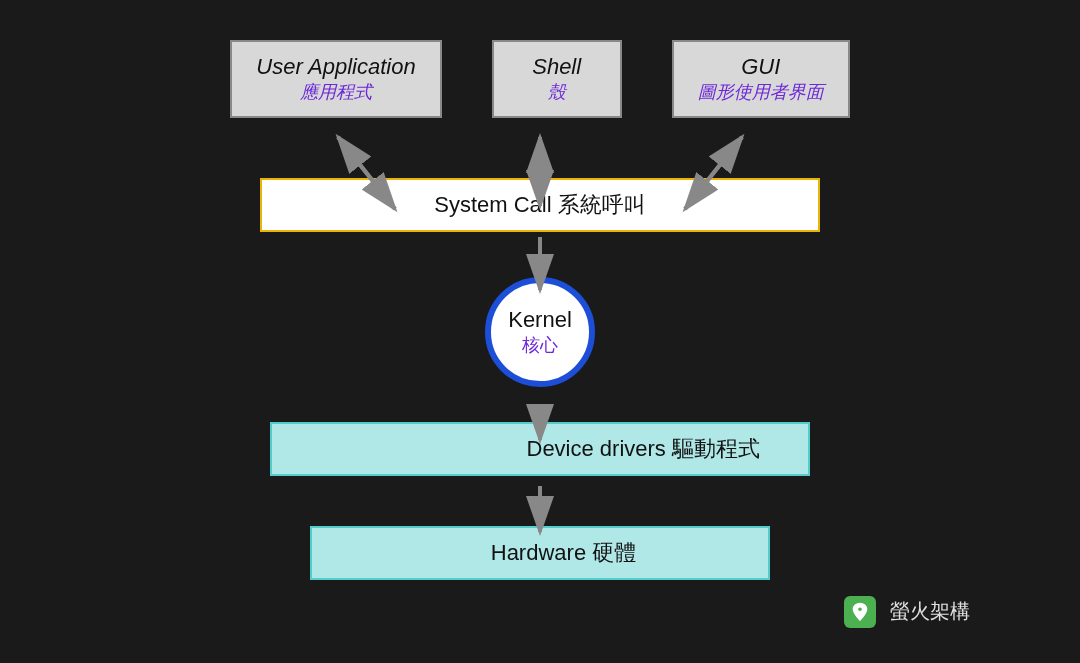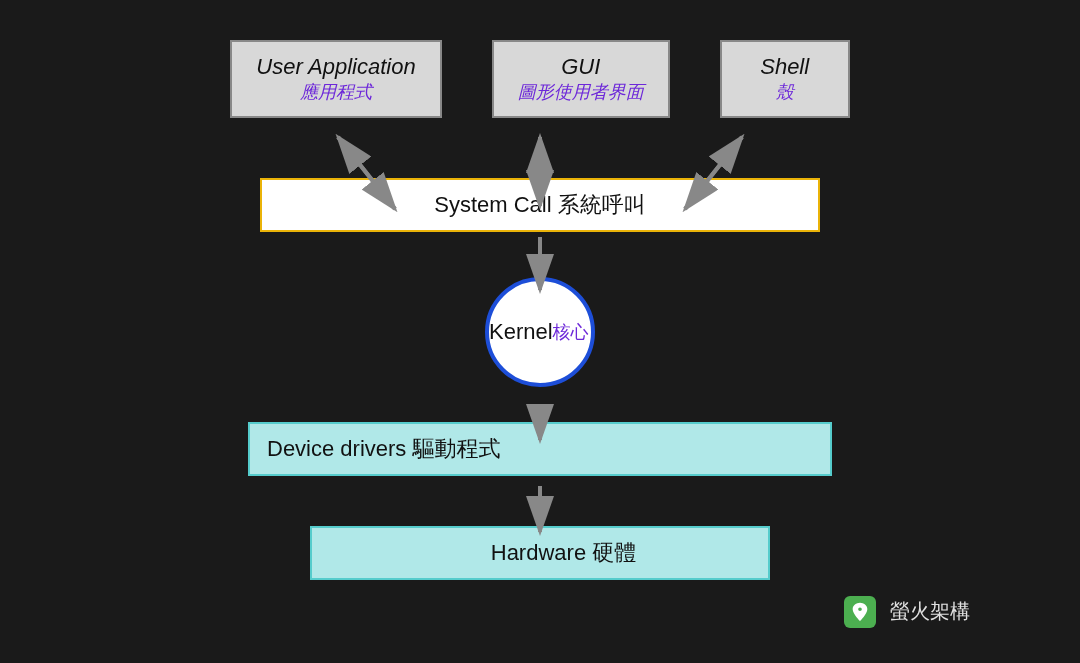--- a/index.html
+++ b/index.html
@@ -66,44 +66,45 @@
       font-weight: 500;
       color: #111;
     }
 
     
     .kernel-circle {
       width: 110px;
       height: 110px;
       border-radius: 50%;
       background: #ffffff;
-      border: 4px solid #1d4ed8;
-      display: flex;
-      flex-direction: row;
-      align-items: center;
+      border: 6px solid #1d4ed8;
+      display: flex;
+      flex-direction: column;
+      align-items: center;
+      justify-content: center;
       margin-top: 45px;
     }
     .kernel-circle .en {
       font-size: 22px;
       font-weight: 500;
       color: #111;
     }
     .kernel-circle .zh {
       font-size: 18px;
       color: #6d28d9;
     }
 
     
     .drivers-bar {
       background: #b0e8e8;
       border: 2px solid #5cc;
       margin-top: 35px;
-      padding: 10px 17px;
-      text-align: left;
-      width: 584px;
+      padding: 10px 48px;
+      text-align: right;
+      width: 540px;
     }
     .drivers-bar .en {
       font-size: 22px;
       font-weight: 500;
       color: #111;
     }
 
     
     .hardware-bar {
       background: #b0e8e8;
@@ -188,26 +189,26 @@
 
     <line x1="450" y1="464" x2="450" y2="510" stroke="#888" stroke-width="4" marker-end="url(#arrow-gray)"></line>
   </svg>
 
   <div class="top-row">
     <div class="box">
       <span class="en">User Application</span>
       <span class="zh">應用程式</span>
     </div>
     <div class="box">
+      <span class="en">Shell</span>
+      <span class="zh">殼</span>
+    </div>
+    <div class="box">
       <span class="en">GUI</span>
       <span class="zh">圖形使用者界面</span>
-    </div>
-    <div class="box">
-      <span class="en">Shell</span>
-      <span class="zh">殼</span>
     </div>
   </div>
 
   <div class="syscall-bar">
     <span class="en"><span>System Call</span> <span>系統呼叫</span></span>
   </div>
 
   <div class="kernel-circle">
     <span class="en">Kernel</span>
     <span class="zh">核心</span>

